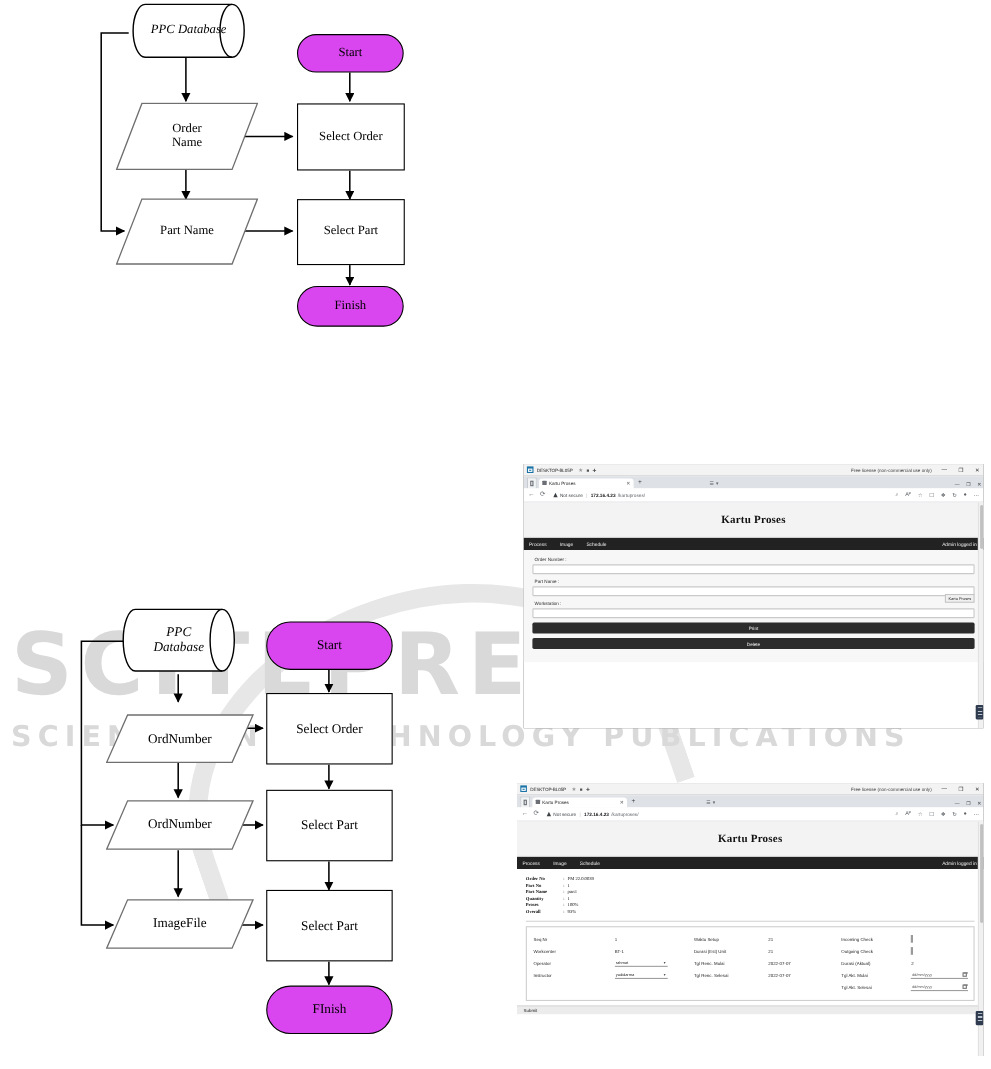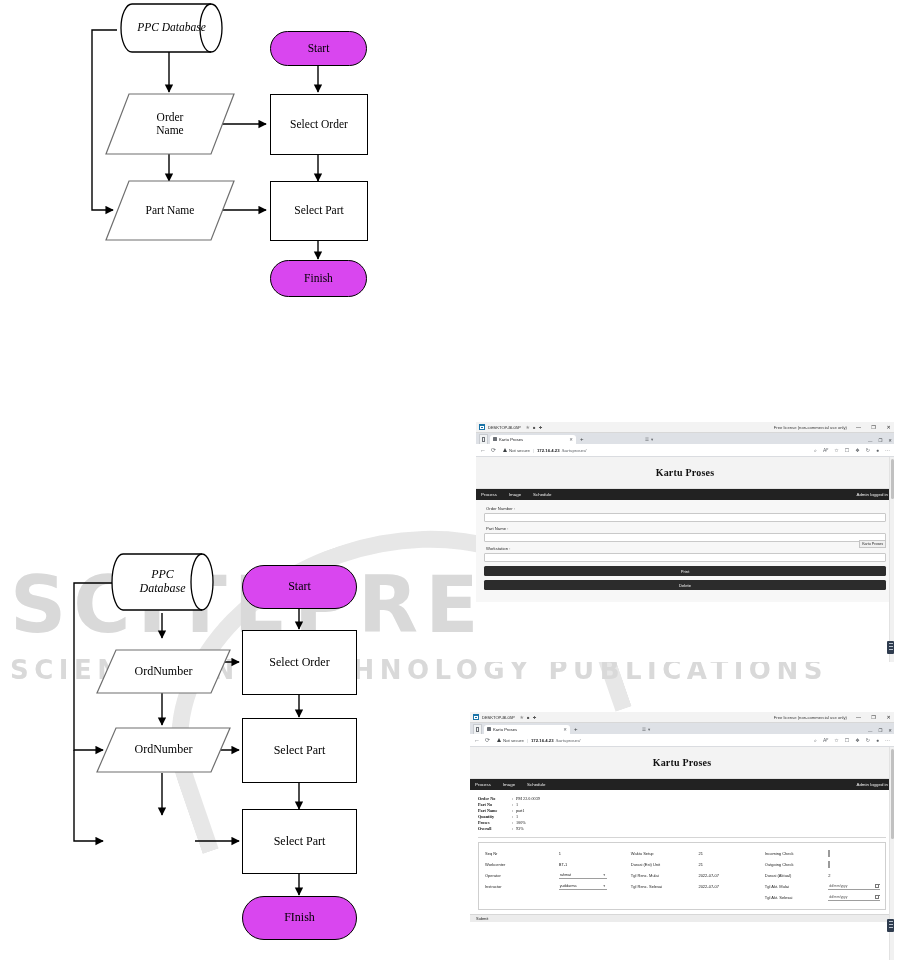--- a/index.html
+++ b/index.html
@@ -594,20 +594,26 @@
     <svg width="135" height="46" viewBox="0 0 135 46">
       <polygon points="20,1 134,1 115,45 1,45" fill="#fff" stroke="#6f6f6f" stroke-width="1.2"></polygon>
     </svg>
     <span>OrdNumber</span>
   </div>
 
   <div class="fnode rect" style="left:242px;top:173px;width:115px;height:65px;font-size:12px;">
     <span>Select Part</span>
   </div>
 
+  <div class="fnode para" style="left:96px;top:272px;width:135px;height:46px;font-size:12px;">
+    <svg width="135" height="46" viewBox="0 0 135 46">
+      <polygon points="20,1 134,1 115,45 1,45" fill="#fff" stroke="#6f6f6f" stroke-width="1.2"></polygon>
+    </svg>
+    <span>ImageFile</span>
+  </div>
 
   <div class="fnode rect" style="left:242px;top:264px;width:115px;height:65px;font-size:12px;">
     <span>Select Part</span>
   </div>
 
   <div class="fnode term" style="left:242px;top:351px;width:115px;height:44px;font-size:12px;">
     <span>FInish</span>
   </div>
 </div>
 

